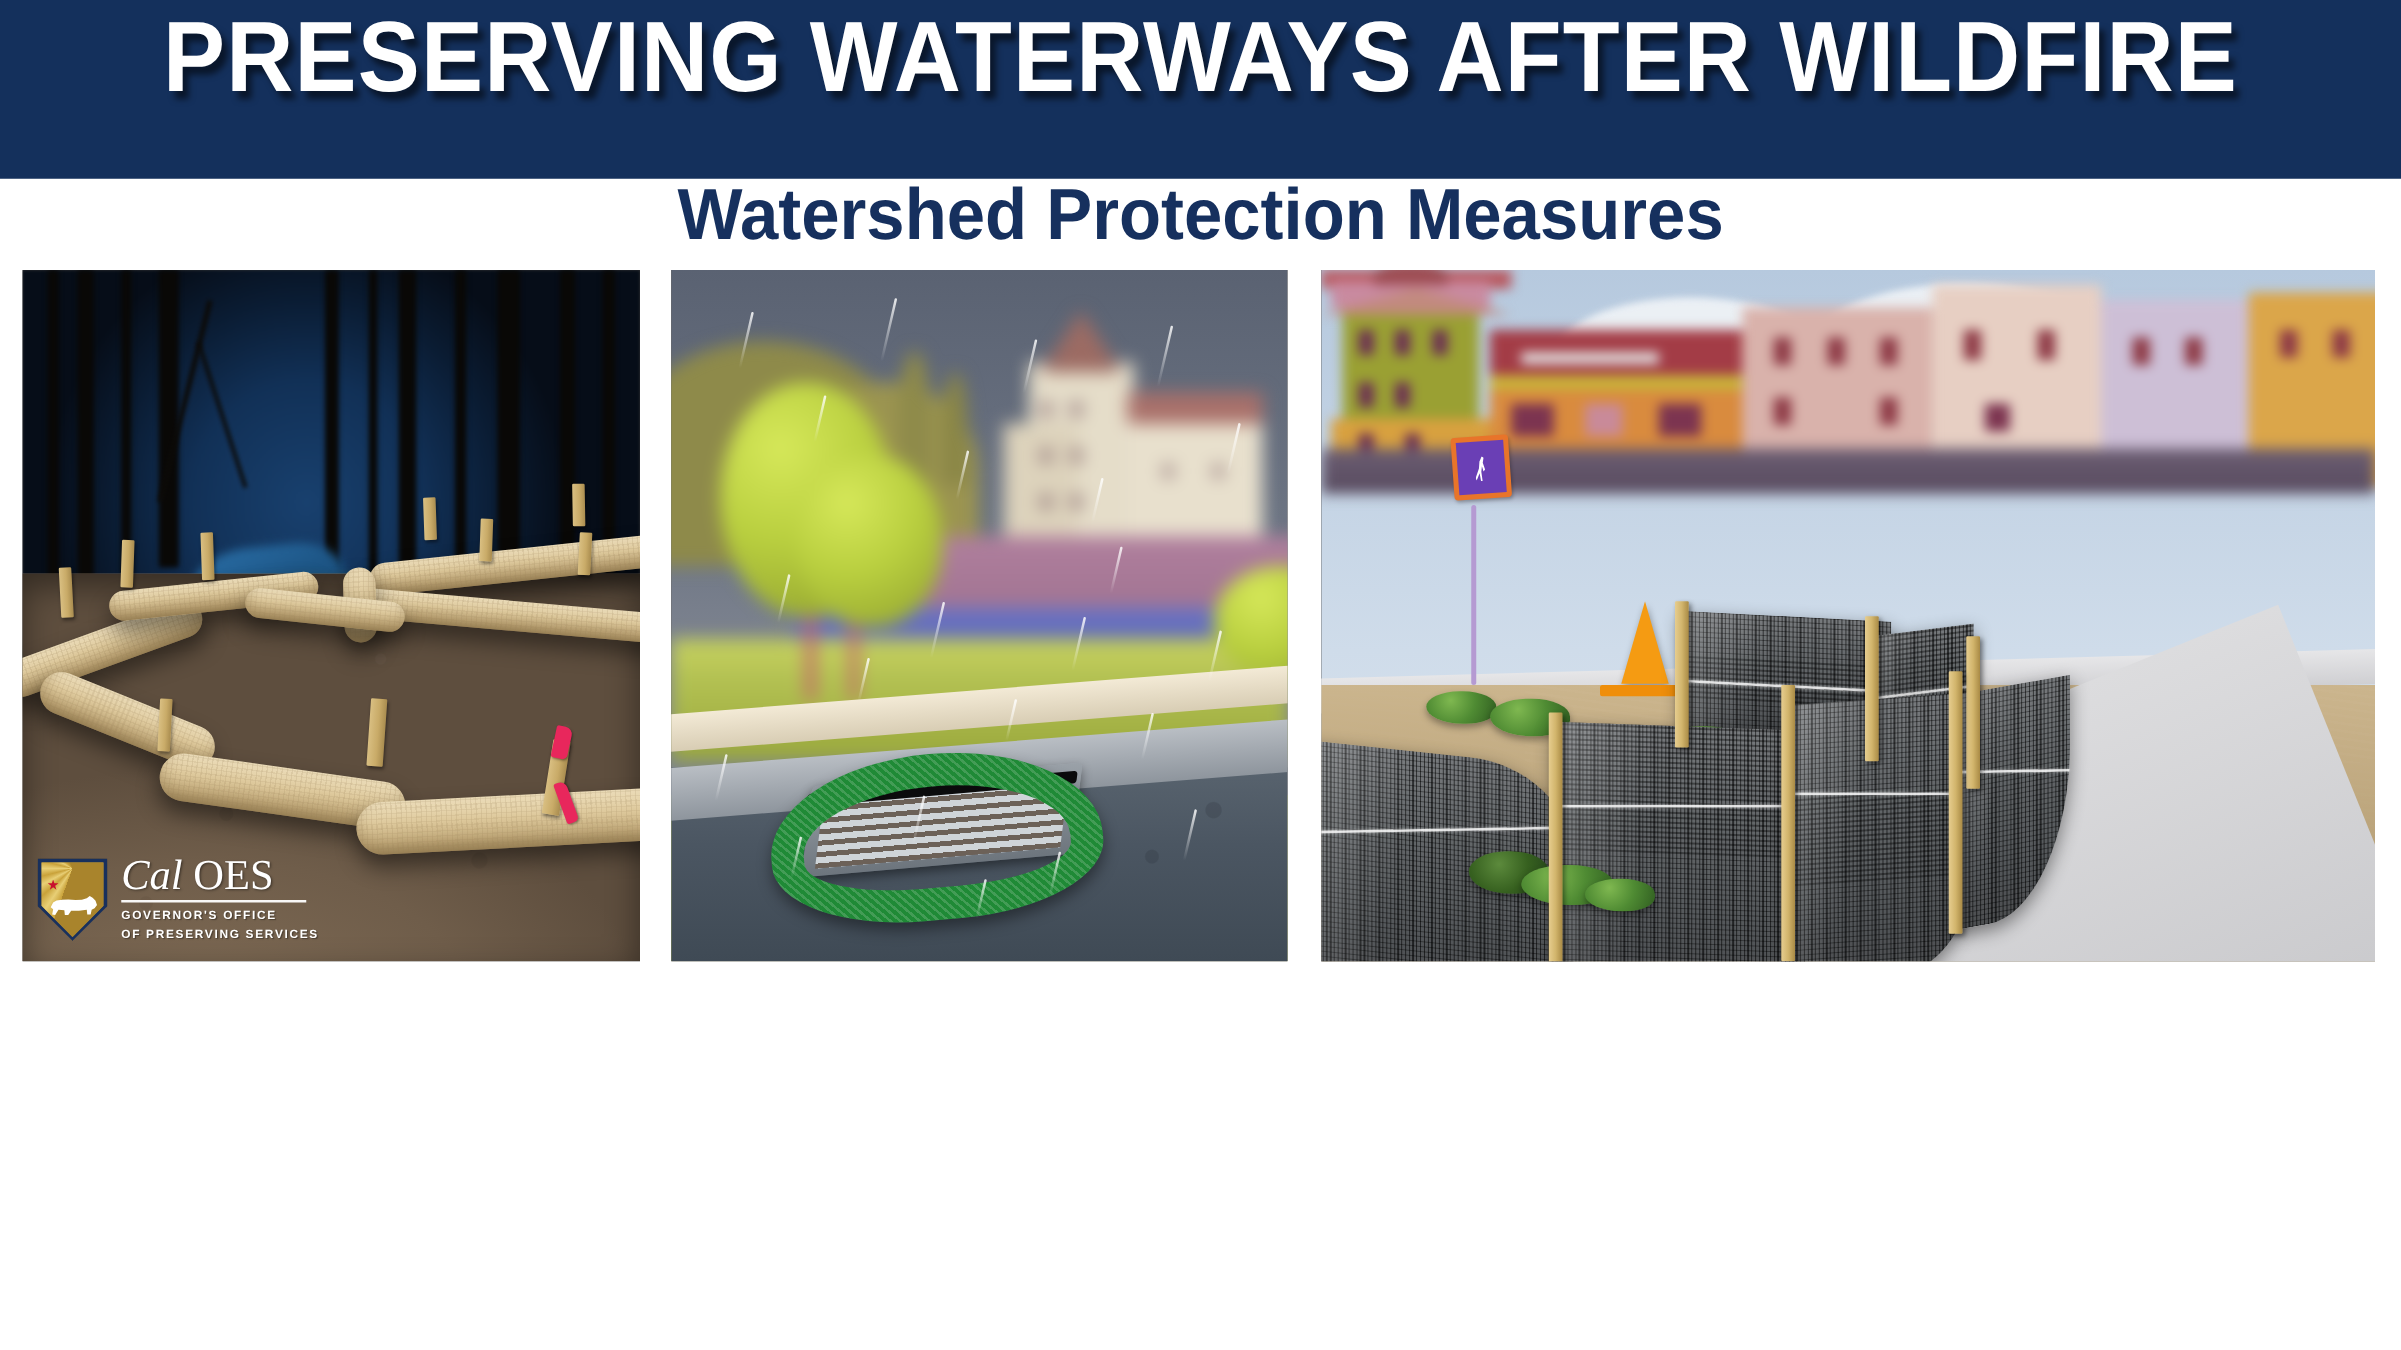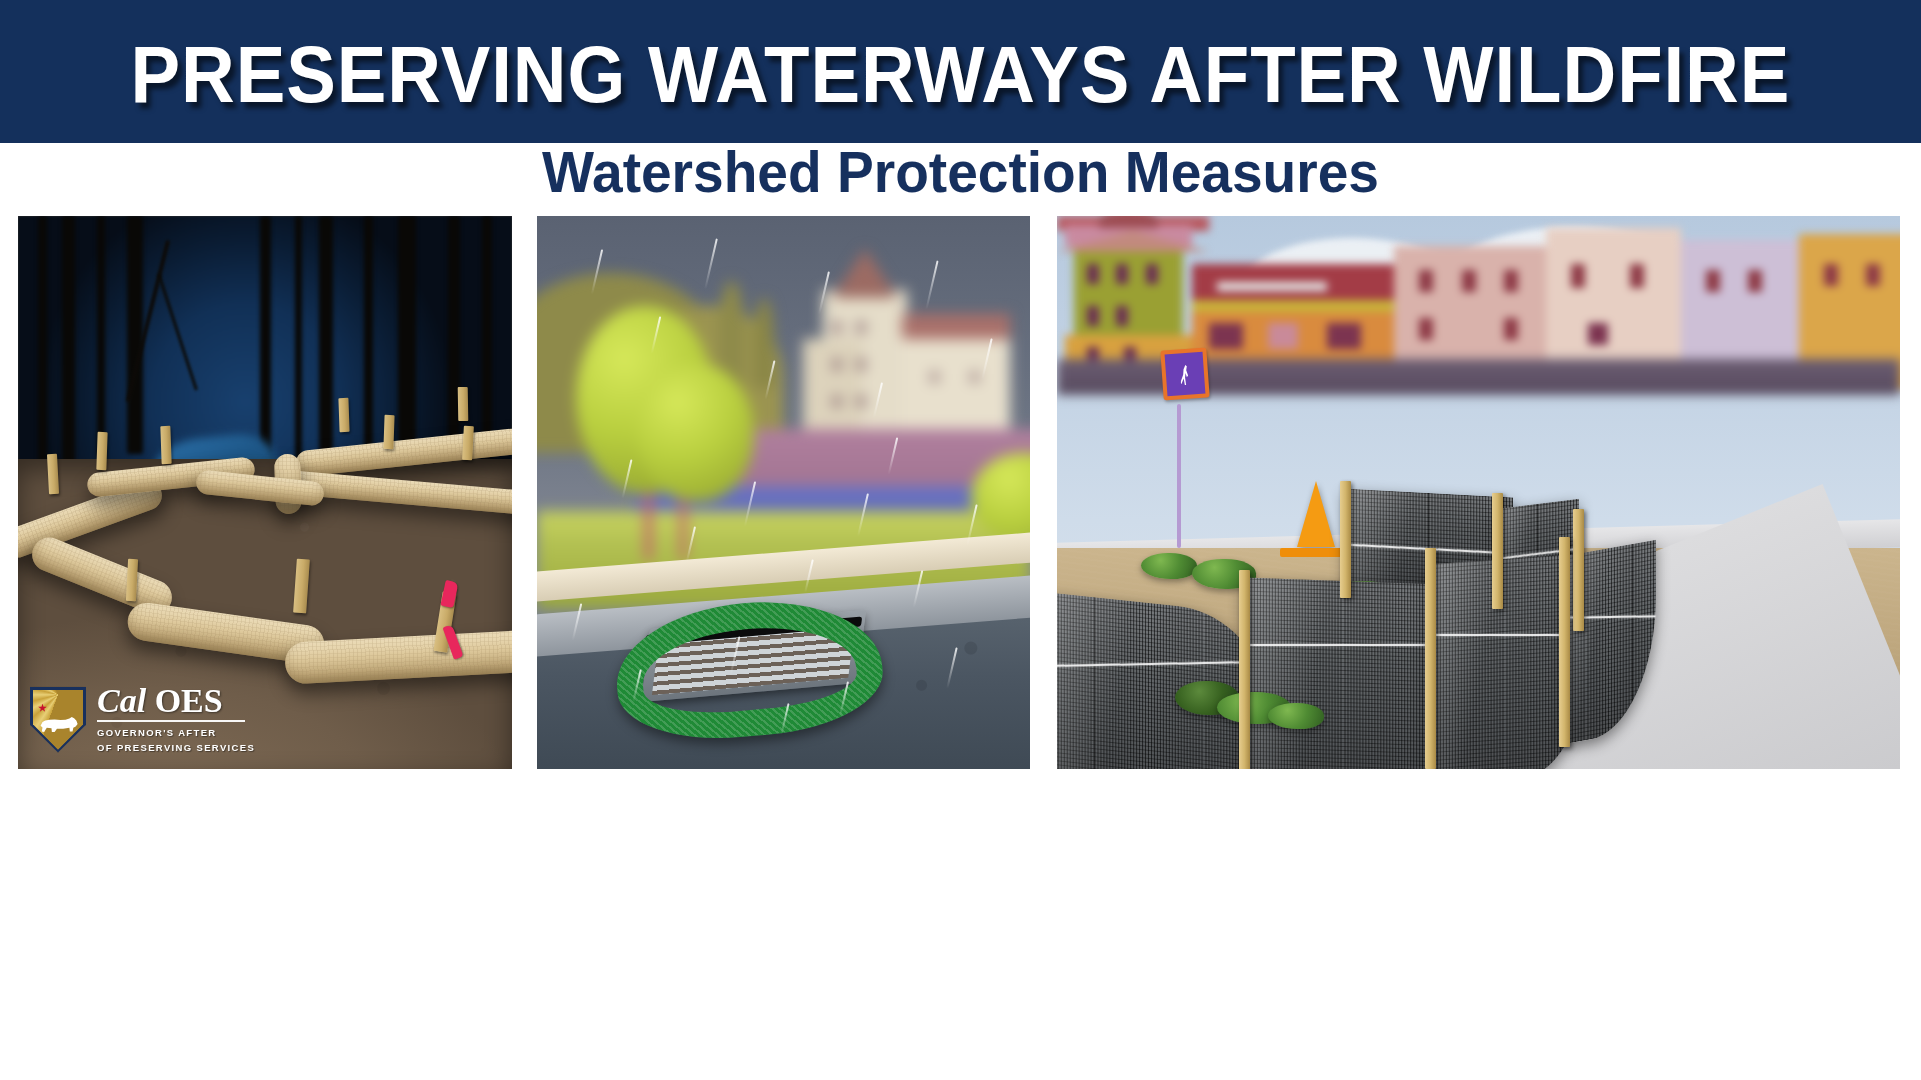--- a/index.html
+++ b/index.html
@@ -7,21 +7,21 @@
   body{
     width:1921px;height:1080px;overflow:hidden;background:#ffffff;
     font-family:"Liberation Sans","DejaVu Sans",sans-serif;
     -webkit-font-smoothing:antialiased;
   }
   .page{position:relative;width:1921px;height:1080px;background:#fff;}
 
   
   .header-band{
     position:absolute;left:0;top:0;width:1921px;height:143px;
-    background:#14305c;display:flex;align-items:center;justify-content:center;
+    background:#14305c;display:flex;align-items:flex-start;justify-content:center;
   }
   .header-title{
     font-size:80px;font-weight:bold;color:#ffffff;letter-spacing:1px;
     white-space:nowrap;transform:scaleX(0.93);transform-origin:center;
     text-shadow:5px 6px 5px rgba(0,0,0,0.55);
     line-height:1;padding-top:6px;
   }
 
   
   .subtitle{
@@ -119,21 +119,21 @@
     position:absolute;left:8px;top:17px;width:9px;height:9px;background:#c8102e;
     clip-path:polygon(50% 0%,61% 35%,98% 35%,68% 57%,79% 91%,50% 70%,21% 91%,32% 57%,2% 35%,39% 35%);
   }
   .caloes-bear{
     position:absolute;left:9px;top:27px;width:39px;height:21px;background:#ffffff;
     clip-path:polygon(4% 58%,9% 40%,16% 33%,27% 30%,40% 29%,55% 31%,68% 30%,78% 24%,84% 16%,90% 22%,96% 34%,99% 50%,94% 62%,88% 68%,86% 86%,79% 86%,78% 68%,62% 72%,46% 72%,40% 88%,33% 88%,32% 70%,20% 68%,13% 88%,7% 86%,9% 66%);
   }
   .caloes-text{display:flex;flex-direction:column;gap:2px;}
   .caloes-cal{
     font-family:"Liberation Serif","DejaVu Serif",serif;
-    font-size:34px;line-height:.98;color:#fff;font-weight:bold;white-space:nowrap;
+    font-size:34px;line-height:.98;color:#fff;font-weight:normal;white-space:nowrap;
     text-shadow:1px 1px 2px rgba(0,0,0,.45);
   }
   .caloes-cal i{font-style:italic;}
   .caloes-rule{height:2px;background:#fff;width:148px;opacity:.95;margin:1px 0 3px;}
   .caloes-sub{
     font-size:9.5px;font-weight:bold;color:#fff;letter-spacing:1.35px;line-height:1.35;
     white-space:nowrap;text-shadow:1px 1px 1px rgba(0,0,0,.4);
   }
 
   
@@ -379,21 +379,21 @@
           <div class="caloes-shield">
             <div class="caloes-shield-inner"></div>
             <div class="caloes-star"></div>
             <div class="caloes-bear"></div>
           </div>
           <div class="caloes-text">
             <div class="caloes-cal">
               <i>Cal</i>&nbsp;<span>OES</span>
             </div>
             <div class="caloes-rule"></div>
-            <div class="caloes-sub">GOVERNOR'S AFTER</div>
+            <div class="caloes-sub">GOVERNOR'S OFFICE</div>
             <div class="caloes-sub">OF PRESERVING SERVICES</div>
           </div>
         </div>
       </div>
     </div>
 
     <div class="panel p2">
       <div class="scene">
         <div class="p2-sky"></div>
 

